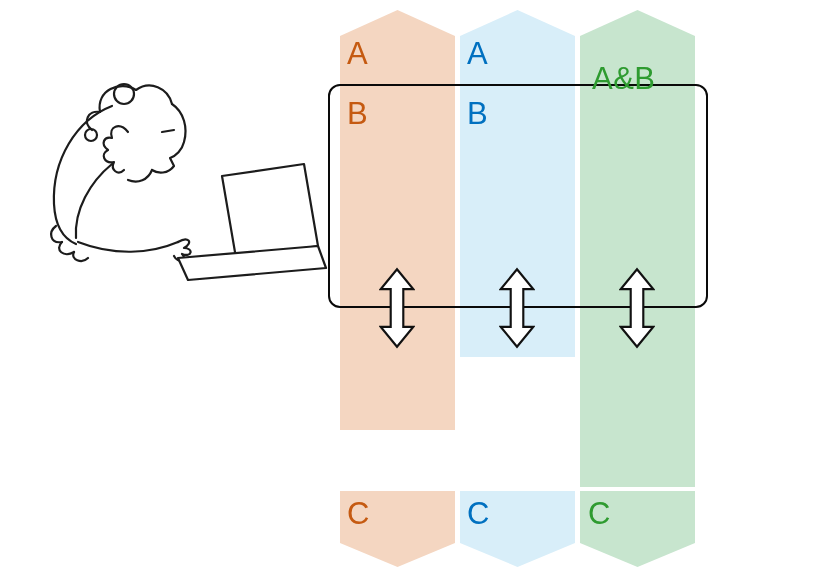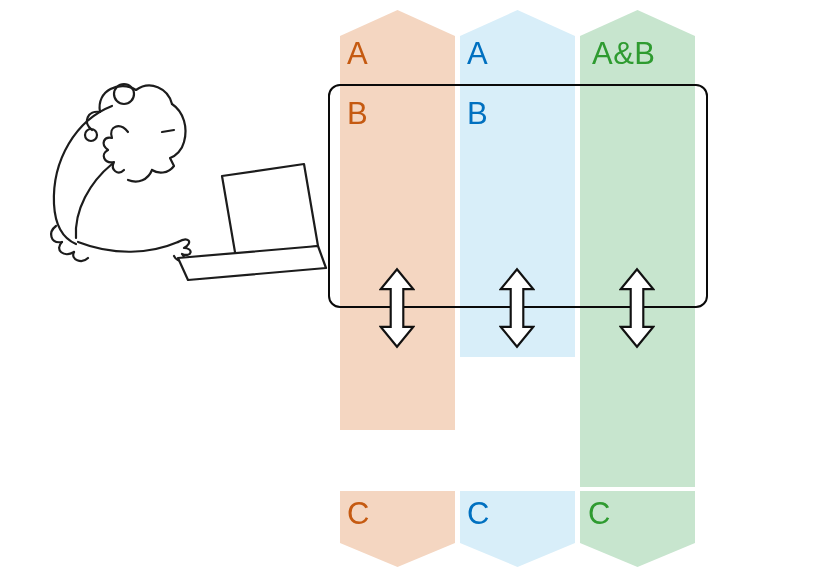--- a/index.html
+++ b/index.html
@@ -136,21 +136,21 @@
   </svg>
   <svg class="arrow arrow-1" viewBox="0 0 40 90">
     <path d="M20 2 L38 24 L27 24 L27 66 L38 66 L20 88 L2 66 L13 66 L13 24 L2 24 Z" fill="#ffffff" stroke="#111111" stroke-width="2.4"></path>
   </svg>
   <svg class="arrow arrow-2" viewBox="0 0 40 90">
     <path d="M20 2 L38 24 L27 24 L27 66 L38 66 L20 88 L2 66 L13 66 L13 24 L2 24 Z" fill="#ffffff" stroke="#111111" stroke-width="2.4"></path>
   </svg>
 
   <span class="lbl lbl-top-0" style="color: rgb(197, 90, 17);">A</span>
   <span class="lbl lbl-top-1" style="color: rgb(0, 112, 192);">A</span>
-  <span class="lbl lbl-top-2" style="color: rgb(46, 155, 48);">A&amp;B</span>
+  <span class="lbl lbl-top-2" style="color: rgb(46, 155, 48); margin-top: 25px;">A&amp;B</span>
 
   <span class="lbl lbl-mid-0" style="color: rgb(197, 90, 17);">B</span>
   <span class="lbl lbl-mid-1" style="color: rgb(0, 112, 192);">B</span>
 
   <span class="lbl lbl-bot-0" style="color: rgb(197, 90, 17);">C</span>
   <span class="lbl lbl-bot-1" style="color: rgb(0, 112, 192);">C</span>
   <span class="lbl lbl-bot-2" style="color: rgb(46, 155, 48);">C</span>
 
 </div>
 

